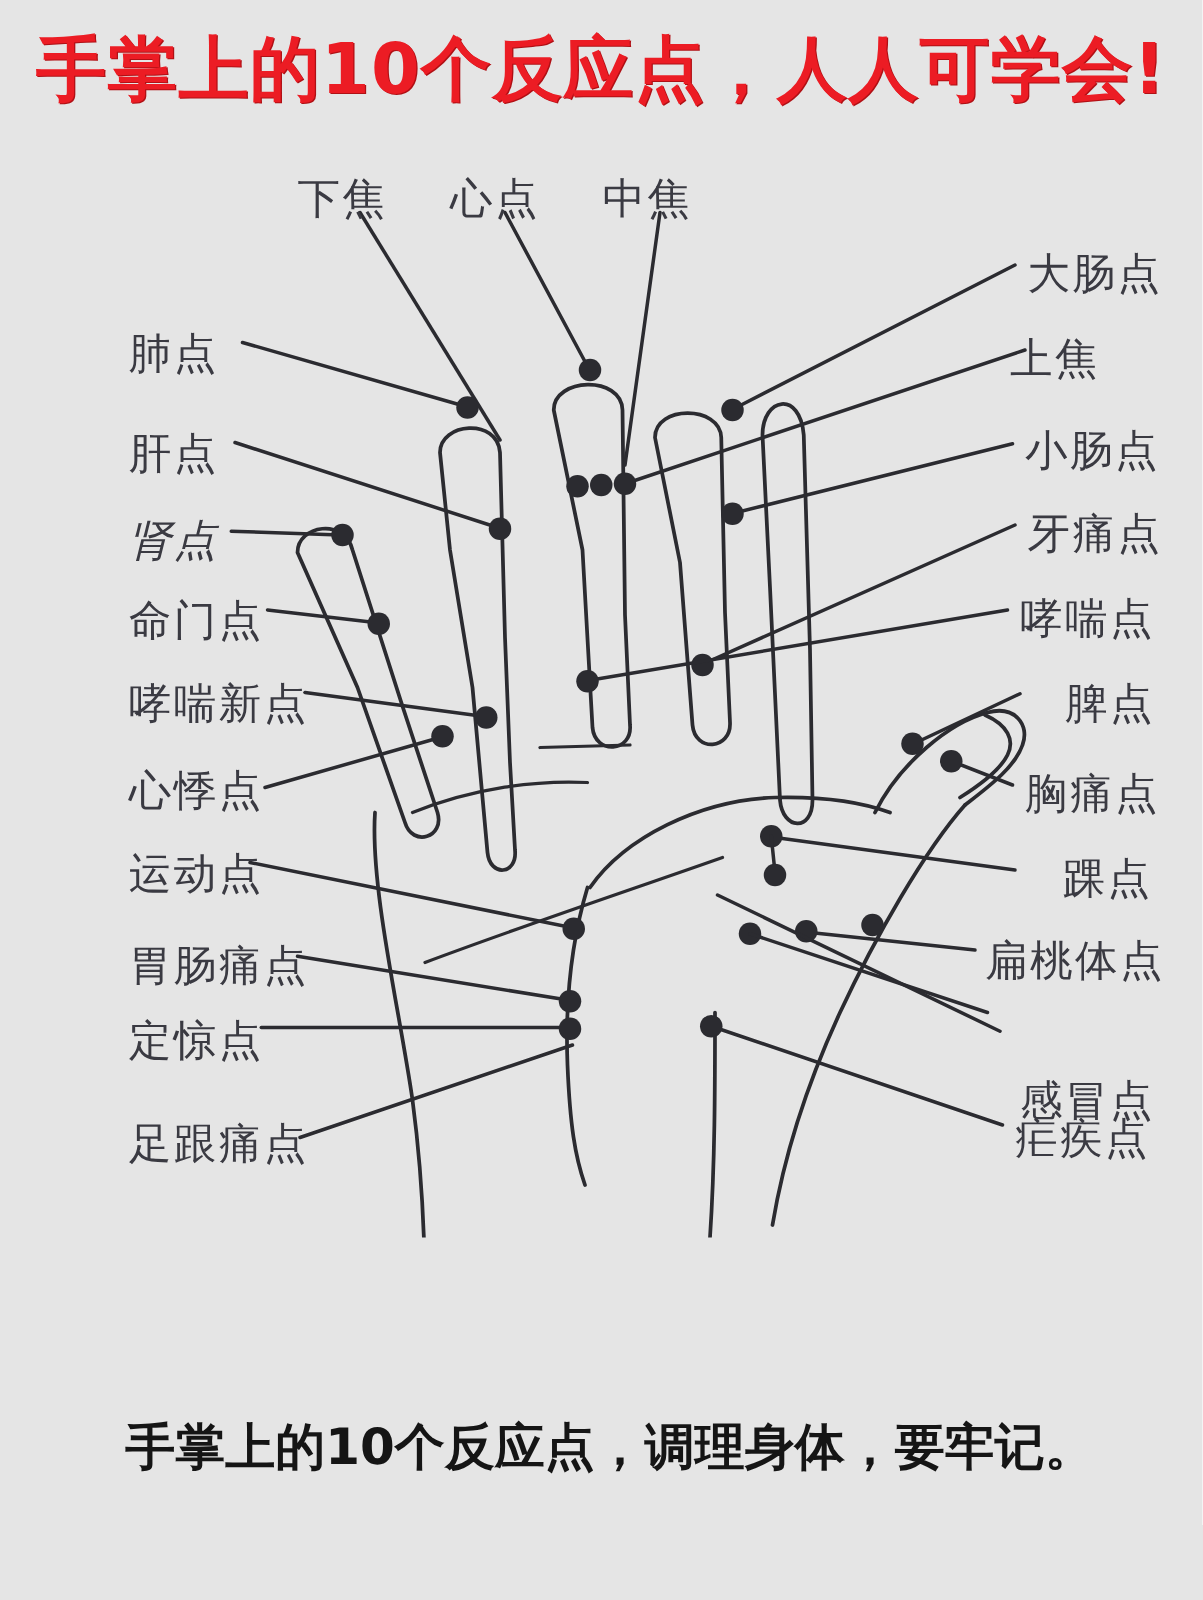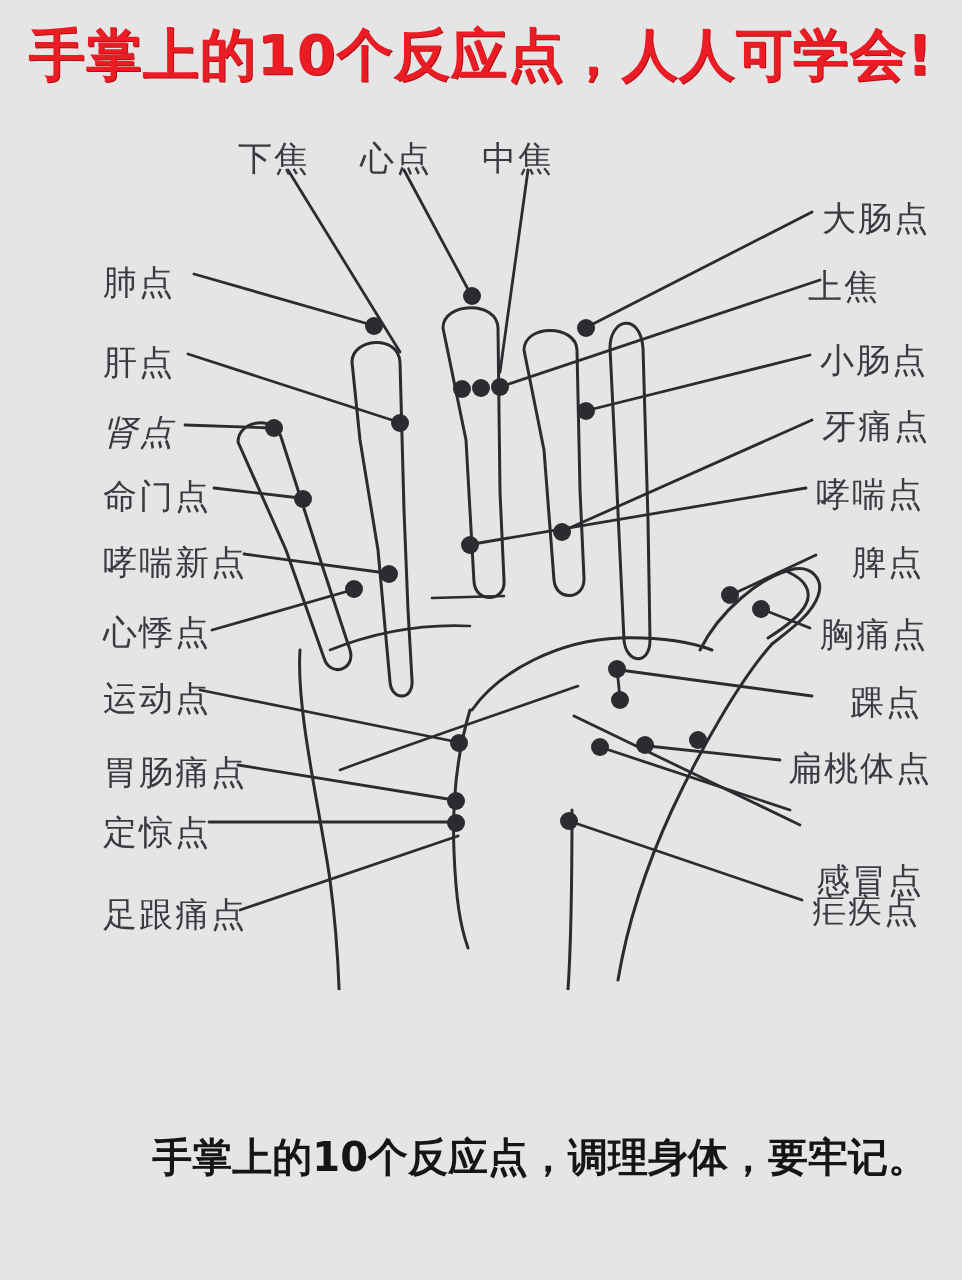--- a/index.html
+++ b/index.html
@@ -29,21 +29,21 @@
     letter-spacing: 1px;
     white-space: nowrap;
     font-family: "DejaVu Sans", "Liberation Sans", sans-serif;
     text-shadow: 1px 1px 0 #b01015;
   }
   .footer {
     position: absolute;
     top: 1130px;
     left: 48px;
     width: 880px;
-    text-align: right;
+    text-align: center;
     font-size: 40px;
     font-weight: bold;
     color: #151515;
     white-space: nowrap;
     font-family: "DejaVu Sans", "Liberation Sans", sans-serif;
   }
   .diagram {
     position: absolute;
     top: 110px;
     left: 0;

